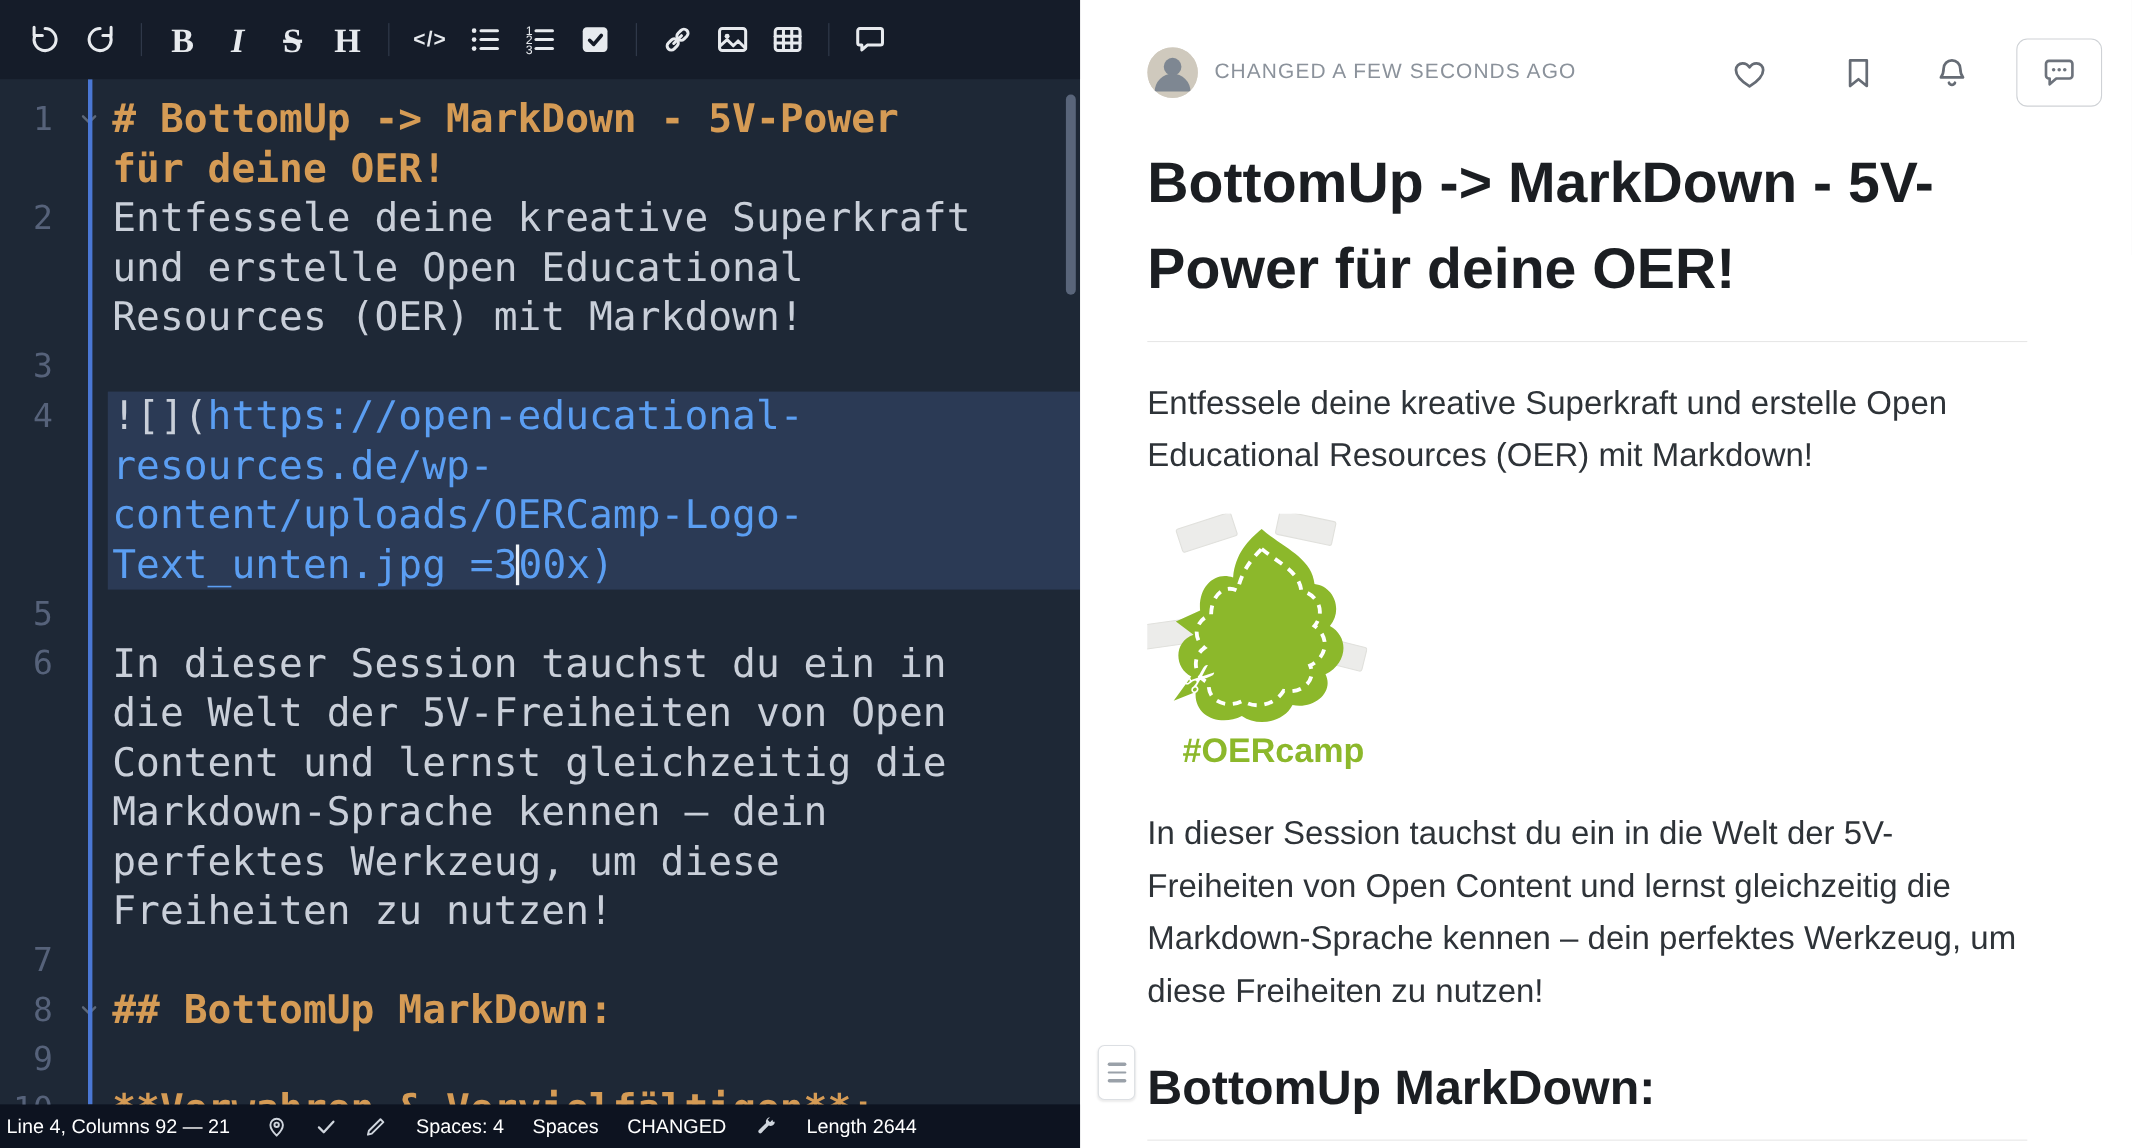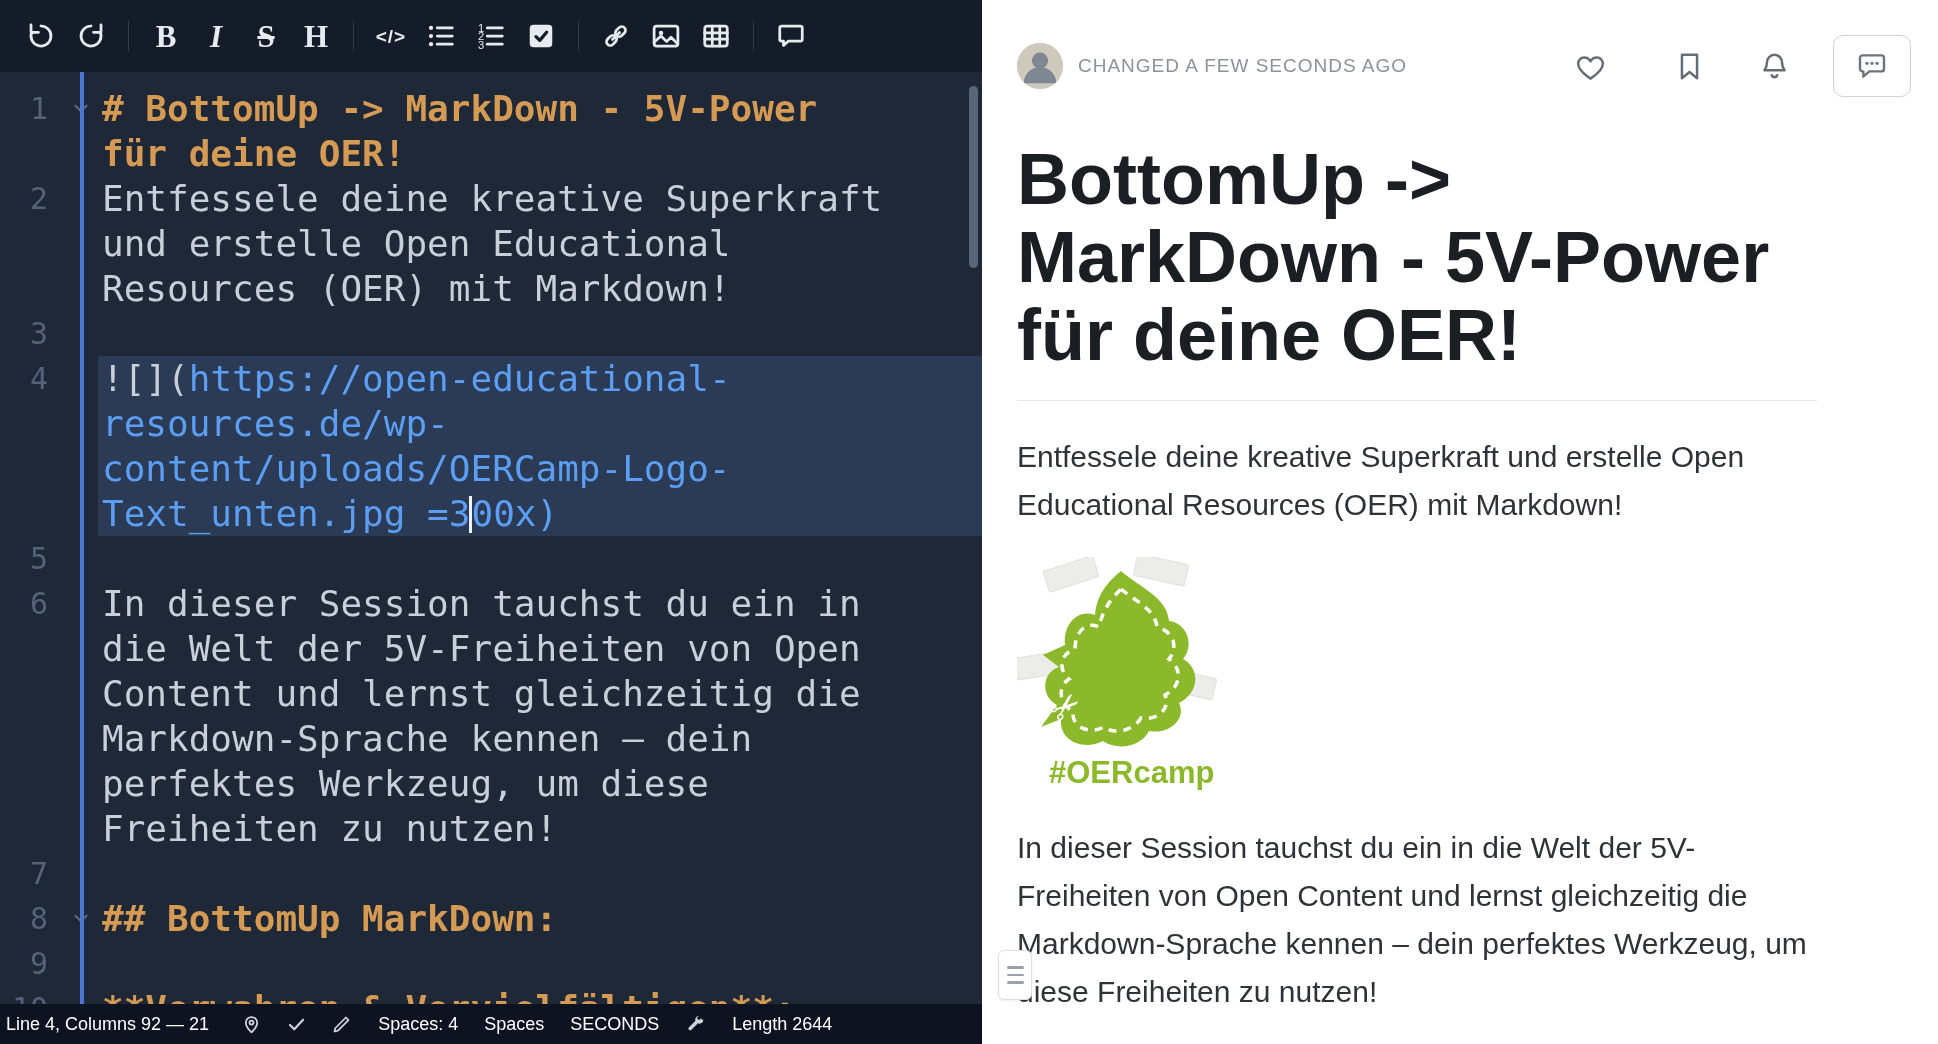--- a/index.html
+++ b/index.html
@@ -43,36 +43,36 @@
     border-radius:5px;background:#59657a}
 
   .statusbar{height:40px;background:var(--statusbar-bg,#0d1320);display:flex;align-items:center;
     color:#fff;font-size:18px;padding:0 6px;flex-shrink:0;gap:26px;white-space:nowrap;overflow:hidden}
   .statusbar button{background:none;border:none;color:#fff;font-size:18px;cursor:pointer;
     display:flex;align-items:center;font-family:Liberation Sans, sans-serif}
   .st-icon svg{width:21px;height:21px;color:#cfd5dd}
   .st-icons{display:flex;gap:24px;margin-left:6px}
 
   
-  .preview-pane{flex:1;background:#fff;overflow:hidden;padding-left:35px;position:relative}
+  .preview-pane{flex:1;background:#fff;overflow:hidden;padding-left:61px;position:relative}
   .meta-row{display:flex;align-items:center;margin-top:34px;padding-right:27px;height:64px}
   .avatar{width:46px;height:46px;border-radius:50%;overflow:hidden;background:#d7d2c8;
     flex-shrink:0;cursor:pointer}
   .avatar svg{width:100%;height:100%}
   .meta-text{margin-left:15px;font-size:19px;letter-spacing:1px;color:#8b929b;text-transform:uppercase}
   .meta-icons{display:flex;align-items:center;margin-left:auto}
   .icon-btn{background:none;border:none;cursor:pointer;color:#666c75;display:flex;align-items:center}
   .icon-btn svg{width:33px;height:33px}
   .m-heart{margin-right:66px}.m-bookmark{margin-right:52px}.m-bell{margin-right:42px}
   .chat-btn{width:78px;height:62px;border:1.5px solid #cfd2d6;border-radius:10px;background:#fff;
     display:flex;align-items:center;justify-content:center;cursor:pointer;color:#6d737c}
   .chat-btn svg{width:32px;height:32px}
 
   .doc{width:800px;color:#2e3338}
-  .doc h1{margin-top:42px;font-size:72px;line-height:78px;color:#1b1e22;
+  .doc h1{margin-top:30px;font-size:52px;line-height:78px;color:#1b1e22;
     padding-bottom:26px;border-bottom:1.5px solid #e7e7e7}
   .doc p{margin-top:32px;font-size:30px;line-height:48px}
   .logo-block{margin-top:28px}
   .logo-block svg{width:200px;height:235px;display:block}
   .doc h2{margin-top:36px;font-size:44px;line-height:56px;color:#1b1e22;
     padding-bottom:18px;border-bottom:1.5px solid #e7e7e7}
 
   
   .split-handle{position:absolute;left:998px;top:950px;width:34px;height:50px;background:#fff;
     border:1px solid #dcdfe3;border-radius:6px;display:flex;flex-direction:column;
@@ -303,21 +303,21 @@
             </svg>
         </button>
         <button class="st-icon">
           <svg viewBox="0 0 24 24" fill="none" stroke="currentColor" stroke-width="2" stroke-linecap="round" stroke-linejoin="round">
               <path d="M4 20l1-4L17 4l3 3L8 19z"></path>
             </svg>
         </button>
       </span>
       <button>Spaces: 4</button>
       <button>Spaces</button>
-      <button>SECONDS</button>
+      <button>CHANGED</button>
       <button class="st-icon">
         <svg viewBox="0 0 24 24">
             <path d="M21 6.5a4.5 4.5 0 0 1-6.3 4.1l-7.6 7.6a2 2 0 0 1-2.8-2.8l7.6-7.6A4.5 4.5 0 0 1 16 2l-2.5 2.5L16 7l2.5-2.5c.3.6.5 1.3.5 2z" fill="currentColor"></path>
           </svg>
       </button>
       <span>Length 2644</span>
     </div>
   </section>
 
   <section class="preview-pane">

